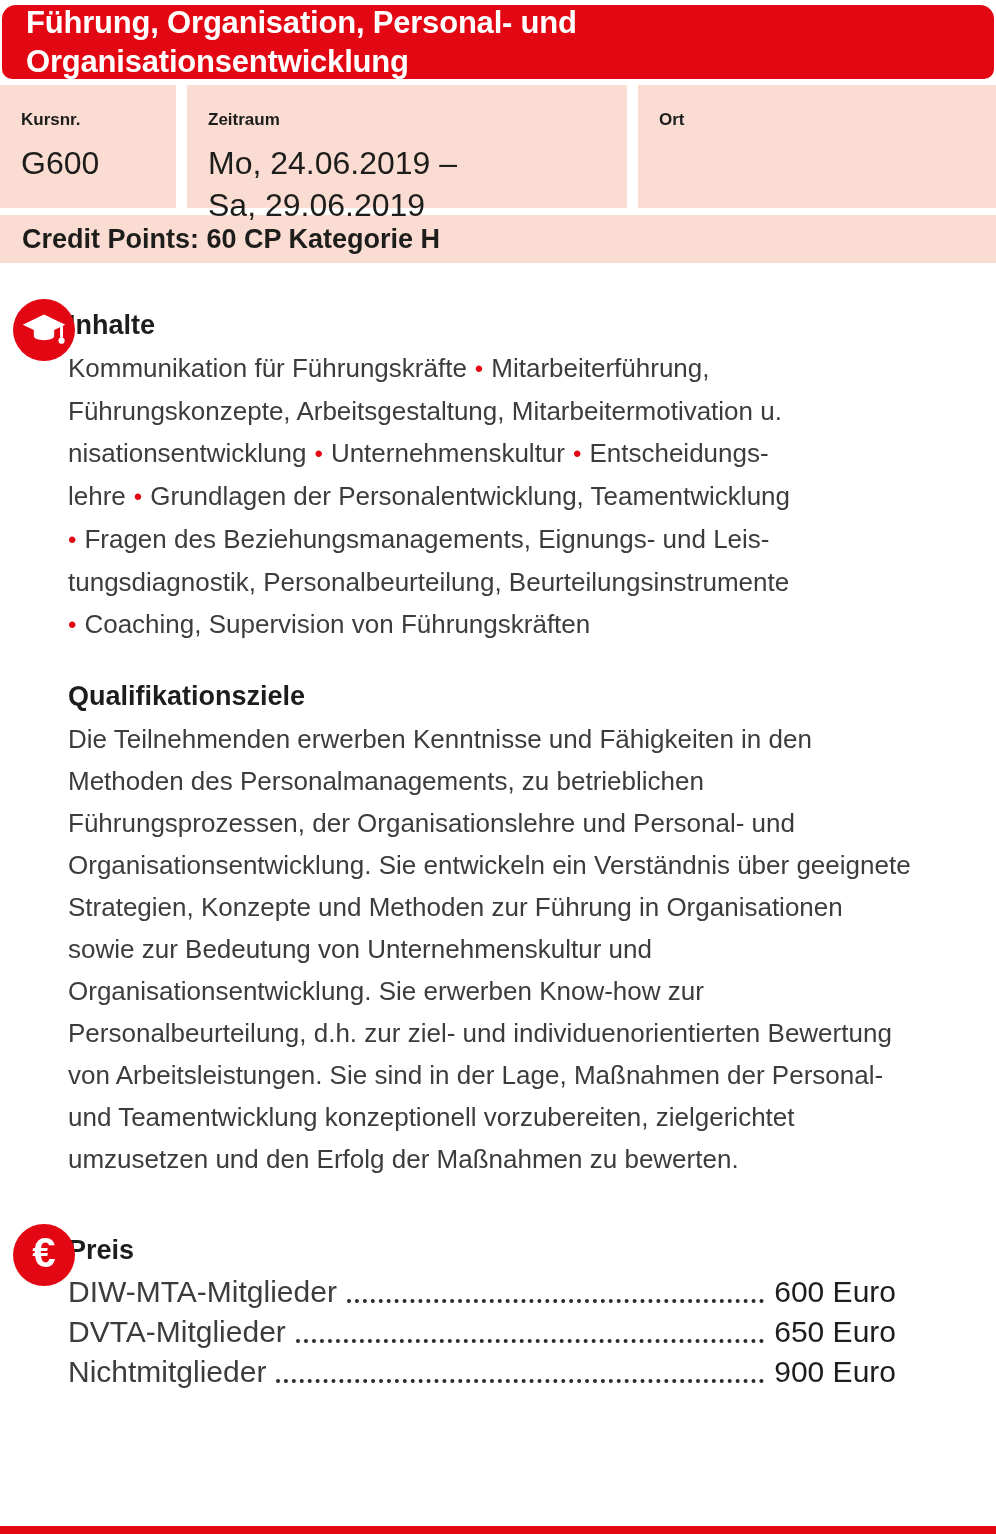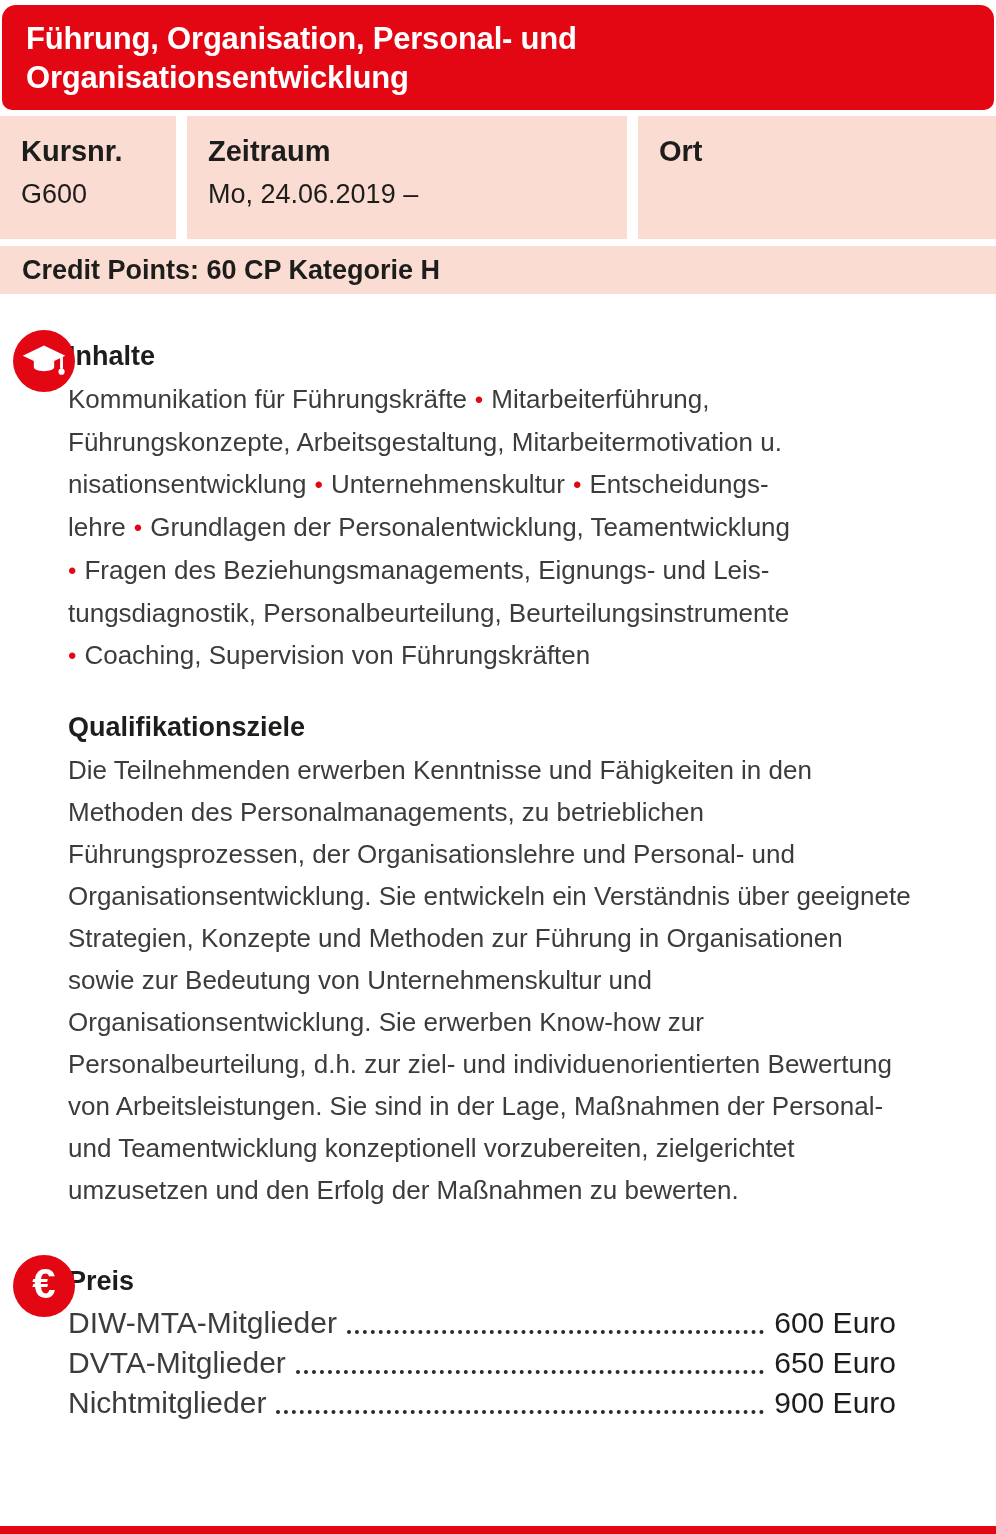--- a/index.html
+++ b/index.html
@@ -14,37 +14,37 @@
     width:996px;height:1534px;
     background:#fff;
     font-family:"Liberation Sans",sans-serif;
     position:relative;overflow:hidden;
   }
   
   .banner{
     margin:5px 2px 0 2px;
     background:var(--red);
     border-radius:14px 14px 10px 10px;
-    height:105px;
+    height:74px;
     display:flex;align-items:center;
     padding:0 30px 0 24px;
   }
   .banner h1{
     color:#fff;font-size:31px;line-height:39px;
     margin:0;font-weight:bold;max-width:720px;
     letter-spacing:-0.2px;
   }
   
   .info-row{display:flex;gap:11px;margin-top:6px;height:123px}
   .info-box{background:var(--pink);padding:13px 20px 0 21px}
   .box-kursnr{width:176px}
   .box-zeitraum{width:440px}
   .box-ort{flex:1}
-  .info-label{font-weight:bold;font-size:29px;line-height:44px;color:var(--heading)}
-  .info-value{font-size:27px;line-height:42px;color:var(--heading)}
+  .info-label{font-weight:bold;font-size:17px;line-height:44px;color:var(--heading)}
+  .info-value{font-size:32px;line-height:42px;color:var(--heading)}
   
   .credit-bar{
     margin-top:7px;background:var(--pink);height:48px;
     display:flex;align-items:center;padding-left:22px;
     font-weight:bold;font-size:27px;color:var(--heading);
   }
   
   .section{position:relative;padding-left:68px;padding-right:62px}
   .sec-inhalte{margin-top:40px}
   .sec-quali{margin-top:28px}
@@ -78,20 +78,21 @@
 </header>
 
 <div class="info-row">
   <div class="info-box box-kursnr">
     <div class="info-label">Kursnr.</div>
     <div class="info-value">G600</div>
   </div>
   <div class="info-box box-zeitraum">
     <div class="info-label">Zeitraum</div>
     <div class="info-value">Mo, 24.06.2019 –</div>
+    <div class="info-value">Sa, 29.06.2019</div>
   </div>
   <div class="info-box box-ort">
     <div class="info-label">Ort</div>
   </div>
 </div>
 
 <div class="credit-bar">Credit Points: 60 CP Kategorie H</div>
 
 <section class="section sec-inhalte">
   <span class="badge">

